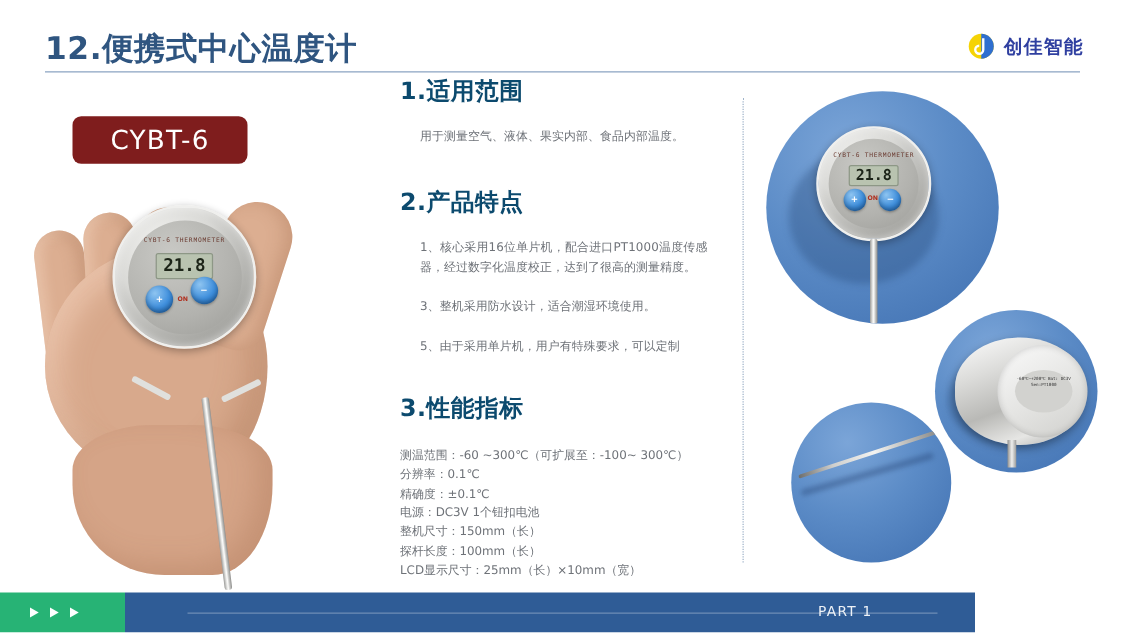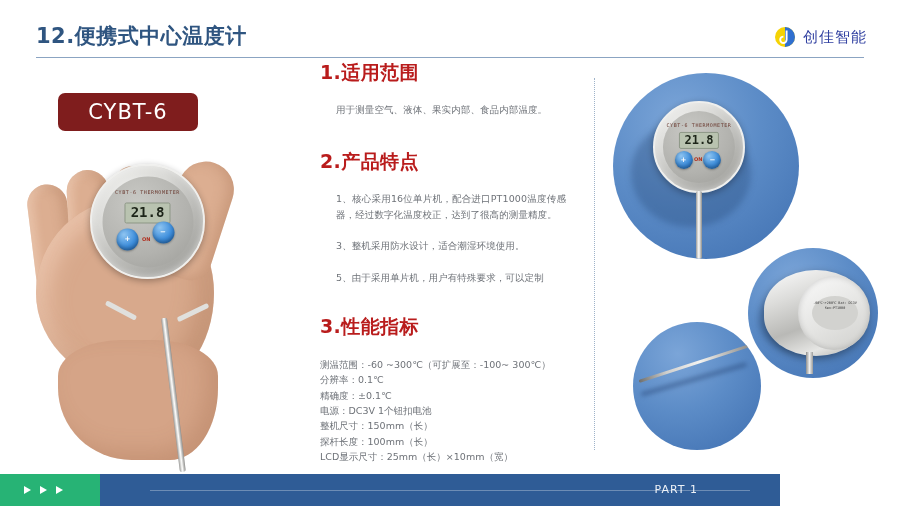--- a/index.html
+++ b/index.html
@@ -8,31 +8,31 @@
     font-family:"DejaVu Sans","Liberation Sans",sans-serif;
     background:#ffffff;
     position:relative;
     overflow:hidden;
   }
 
   
   #header { position:absolute; left:0; top:0; width:900px; height:62px; }
   #page-title {
     position:absolute; left:36px; top:22px;
-    font-size:21px; font-weight:bold; color:#2f5580;
+    font-size:25px; font-weight:bold; color:#2f5580;
     letter-spacing:0.5px; white-space:nowrap;
   }
   #header-rule {
     position:absolute; left:36px; top:57px; width:828px; height:1px;
     background:#8ba4c2;
   }
   #brand { position:absolute; right:33px; top:26px; display:flex; align-items:center; gap:7px; }
   #brand-mark { width:22px; height:22px; position:relative; }
   #brand-name {
-    font-size:15px; font-weight:normal; color:#2f3fa0; letter-spacing:1px;
+    font-size:15px; font-weight:bold; color:#2f3fa0; letter-spacing:1px;
     white-space:nowrap;
   }
 
   
   #model-badge {
     position:absolute; left:58px; top:93px; width:140px; height:38px;
     background:#7f1d1d; border-radius:7px;
     display:flex; align-items:center; justify-content:center;
     color:#ffffff; font-size:21px; letter-spacing:1px;
   }
@@ -108,21 +108,21 @@
     position:absolute; background:#e0e0dd; border-radius:2px;
   }
 
   
   #divider {
     position:absolute; left:594px; top:78px; width:0; height:372px;
     border-left:1px dotted #9fb3c9;
   }
   #content { position:absolute; left:320px; top:60px; width:262px; }
   .sec-head {
-    font-size:19px; font-weight:bold; color:#b91c1c;
+    font-size:19px; font-weight:bold; color:#0c4a6e;
     letter-spacing:.4px; margin-bottom:9px;
   }
   .sec-body {
     font-size:9.5px; color:#6e7278; line-height:1.62;
     letter-spacing:.1px; text-align:justify;
   }
   .sec-body p { margin:16px; }
   .spec-line { font-size:9.5px; color:#6e7278; line-height:1.62; white-space:nowrap; }
   .gap-a { height:16px; }
   .gap-b { height:13px; }

